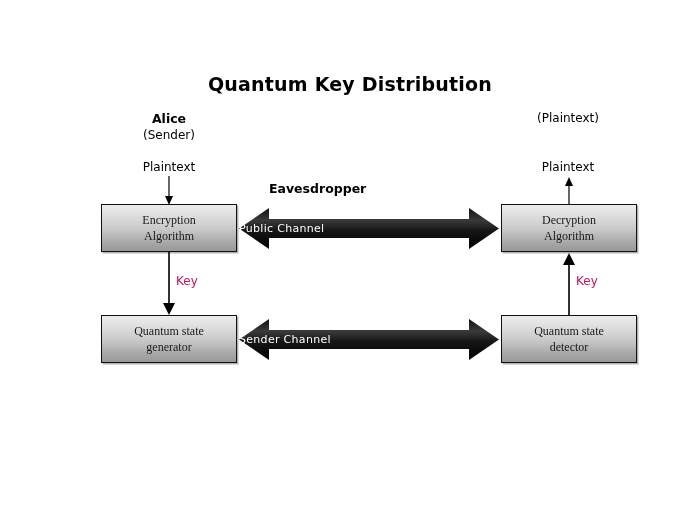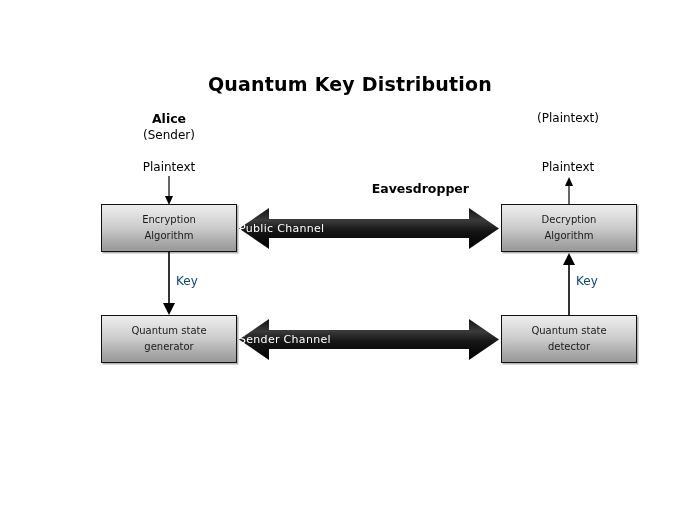--- a/index.html
+++ b/index.html
@@ -69,37 +69,38 @@
   
   .pbox {
     position: absolute;
     box-sizing: border-box;
     border: 1.5px solid #111111;
     background: linear-gradient(to bottom, #ececec 0%, #e2e2e2 18%, #c9c9c9 52%, #a8a8a8 82%, #989898 100%);
     display: flex;
     align-items: center;
     justify-content: center;
     text-align: center;
-    font-size: 10px;
+    font-size: 12px;
     color: #1a1a1a;
     line-height: 16px;
     box-shadow: 1.5px 1.5px 0 rgba(0,0,0,0.30);
+    font-family: Liberation Serif, serif;
   }
   .box-enc  { left: 101px; top: 204px; width: 136px; height: 48px; }
   .box-dec  { left: 501px; top: 204px; width: 136px; height: 48px; justify-content: center; }
   .box-gen  { left: 101px; top: 315px; width: 136px; height: 48px; }
   .box-det  { left: 501px; top: 315px; width: 136px; height: 48px; }
 
   
   .eaves-label {
     position: absolute;
     left: 269px;
     top: 181px;
     width: 200px;
-    text-align: right;
+    text-align: left;
     font-size: 12.5px;
     font-weight: bold;
     color: #000000;
   }
 
   
   .channel {
     position: absolute;
   }
   .channel svg { display: block; }
@@ -127,21 +128,21 @@
 
   .conn-pt-left   { left: 161px; top: 176px; width: 16px; height: 30px; }
   .conn-pt-right  { left: 561px; top: 176px; width: 16px; height: 30px; }
   .conn-key-left  { left: 161px; top: 252px; width: 16px; height: 64px; }
   .conn-key-right { left: 561px; top: 252px; width: 16px; height: 64px; }
 
   
   .key-label {
     position: absolute;
     font-size: 12px;
-    color: #0c4a6e;
+    color: #be185d;
   }
   .key-left  { left: 176px; top: 274px; }
   .key-right { left: 576px; top: 274px; }
 </style>
 </head>
 <body>
 
 <div id="canvas">
 
   <div class="title">Quantum Key Distribution</div>

